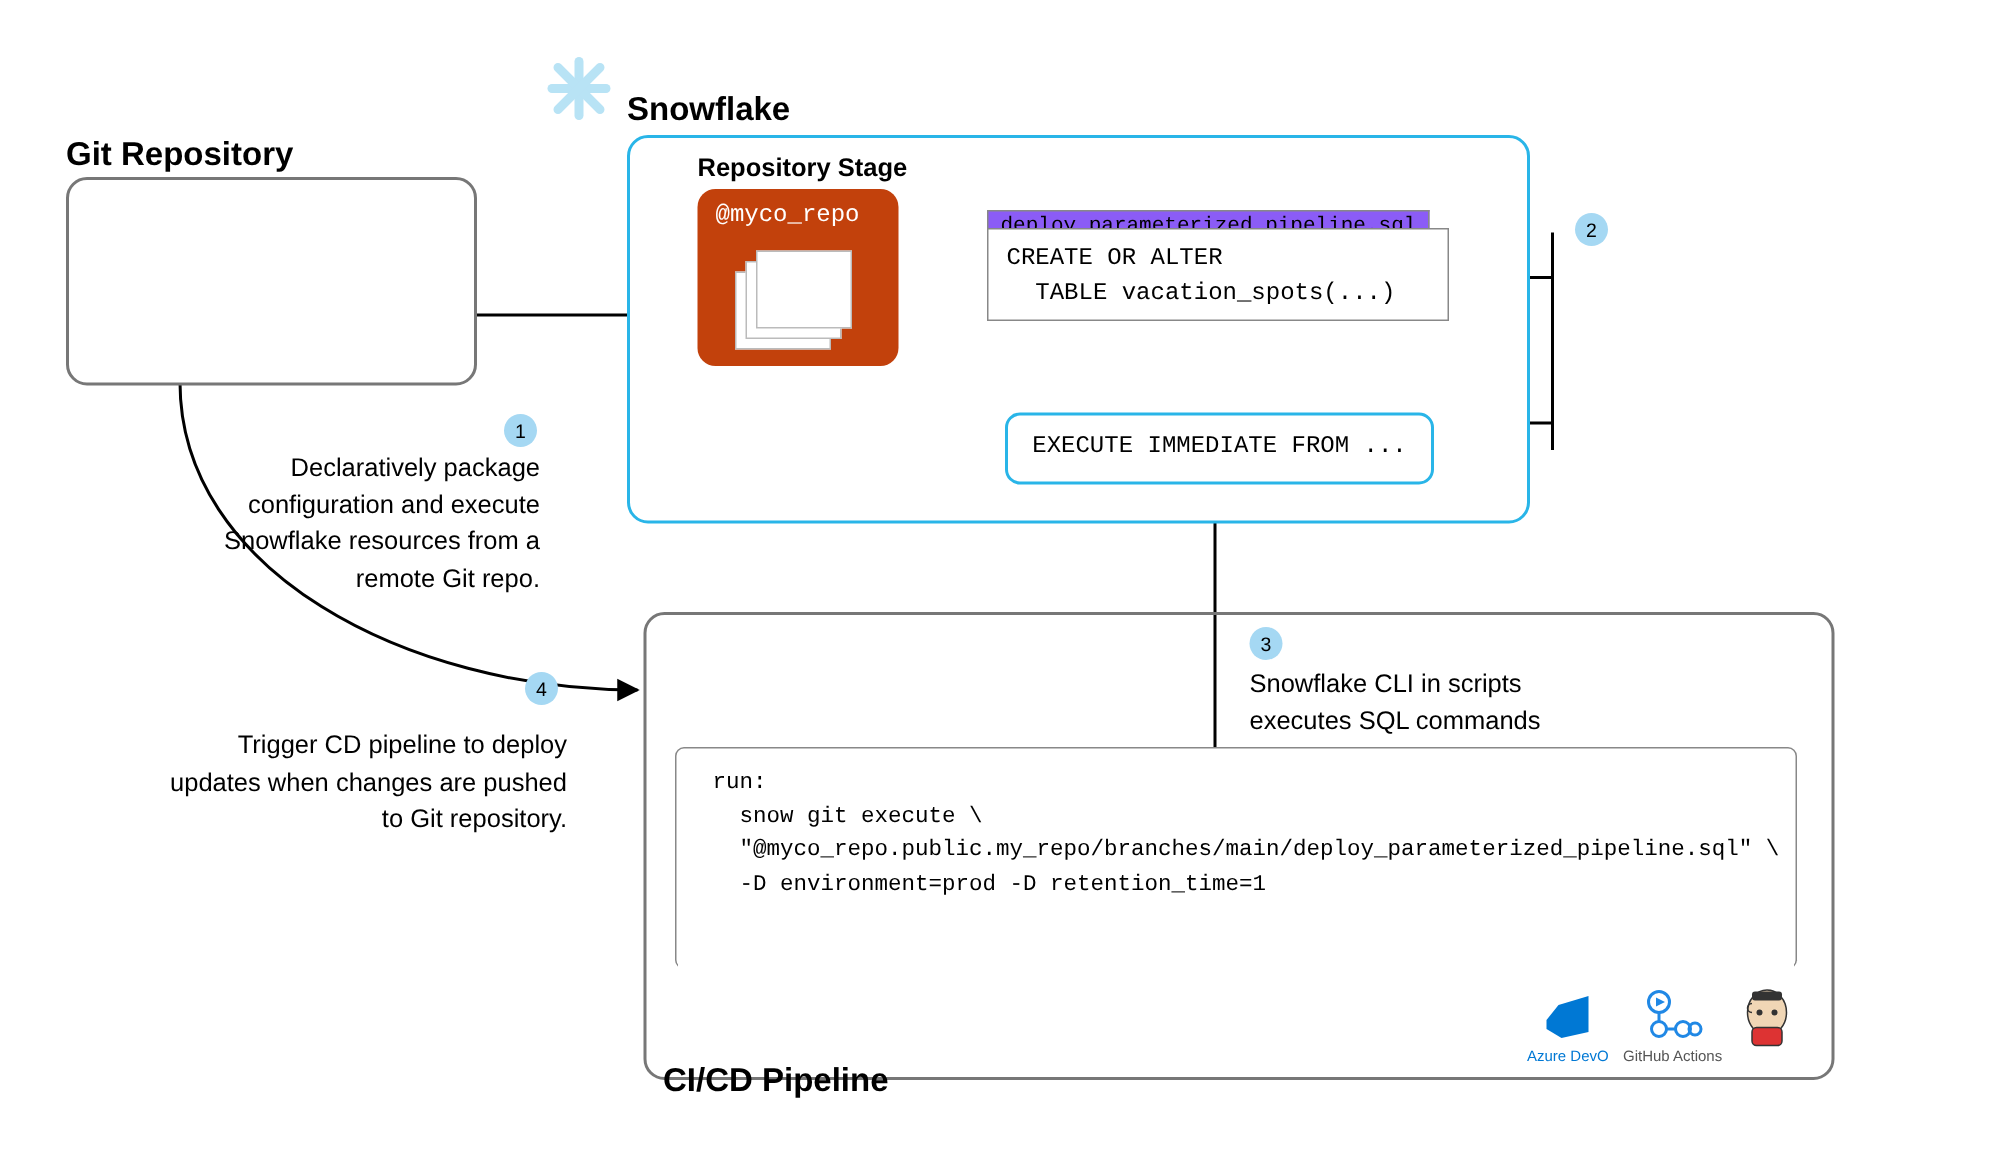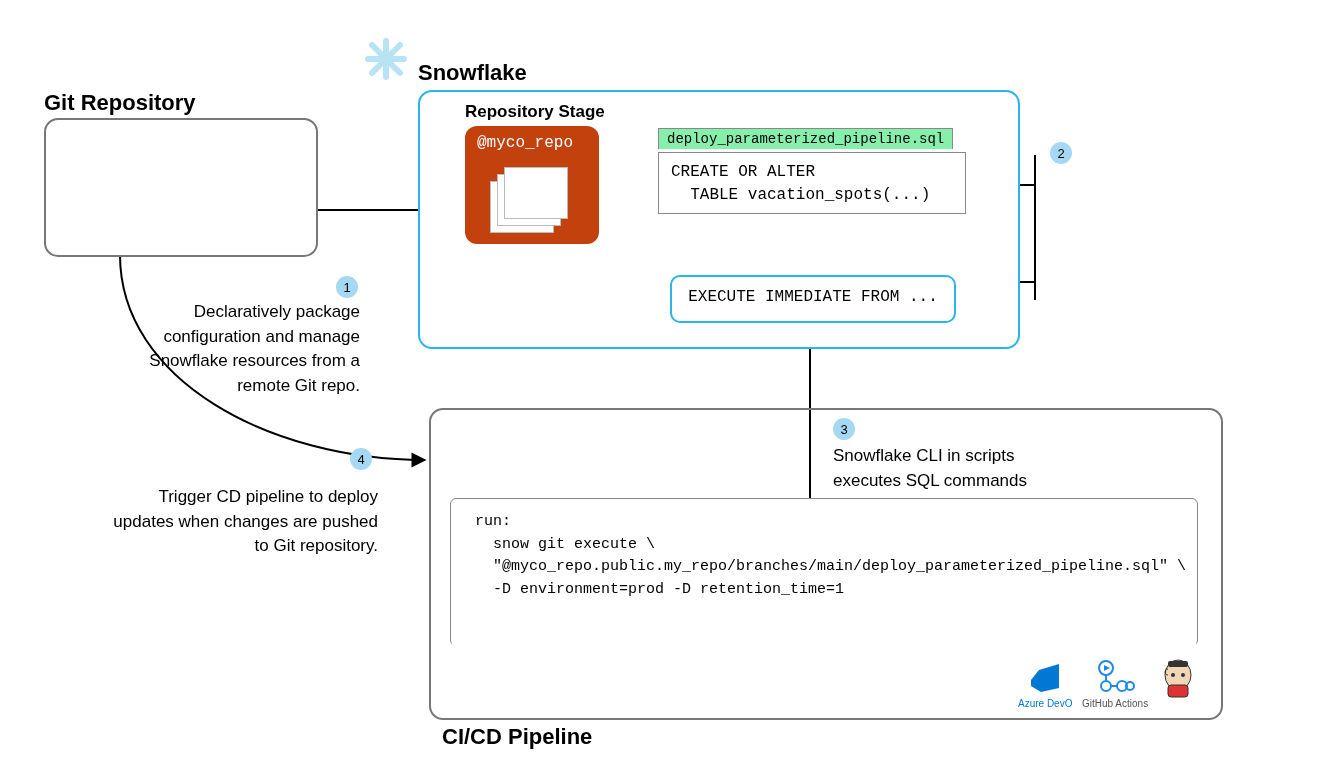--- a/index.html
+++ b/index.html
@@ -6,21 +6,21 @@
   .stage { position: relative; width: 1327px; height: 770px; font-family: -apple-system, BlinkMacSystemFont, "Segoe UI", Helvetica, Arial, sans-serif; color: #000; }
   .mono { font-family: "SFMono-Regular", Consolas, "Liberation Mono", Menlo, monospace; }
   .title { font-weight: 700; font-size: 22px; }
   .subtitle { font-weight: 700; font-size: 17px; }
   .anno { font-size: 17px; line-height: 1.45; }
   .badge { position: absolute; width: 22px; height: 22px; border-radius: 50%; background: #a5d8f3; color: #000; font-size: 13px; display: flex; align-items: center; justify-content: center; }
   .box-round { position: absolute; border: 2px solid #777; border-radius: 14px; }
   .sf-box { position: absolute; border: 2px solid #29b5e8; border-radius: 14px; background: #fff; }
   .repo-stage { position: absolute; background: #c2410c; border-radius: 12px; }
   .file-box { position: absolute; border: 1.5px solid #888; background: #fff; }
-  .file-tab { position: absolute; border: 1.5px solid #888; border-bottom: none; background: #86efac; font-size: 14px; padding: 2px 8px; }
+  .file-tab { position: absolute; border: 1.5px solid #888; border-bottom: none; background: #8b5cf6; font-size: 14px; padding: 2px 8px; margin-top: 12px; }
   .exec-box { position: absolute; border: 2px solid #29b5e8; border-radius: 10px; background: #fff; text-align: center; }
   .cicd-box { position: absolute; border: 2px solid #777; border-radius: 14px; }
   .script-box { position: absolute; border: 1.5px solid #888; background: #fff; border-radius: 6px; font-size: 15px; line-height: 1.5; padding: 12px 24px; white-space: pre; }
   svg.overlay { position: absolute; left: 0; top: 0; pointer-events: none; }
   .stack-card { position: absolute; width: 62px; height: 50px; background: #fff; border: 1.5px solid #bbb; }
 </style>
 </head>
 <body>
 
 <div class="stage">
@@ -92,32 +92,32 @@
     <div class="stack-card" style="left:39px; top:41px;"></div>
   </div>
 
   <div class="file-tab mono" style="left:658px; top:128px;">deploy_parameterized_pipeline.sql</div>
   <div class="file-box mono" style="left:658px; top:152px; width:308px; height:62px; padding:8px 12px; box-sizing:border-box; font-size:16px; line-height:1.45; white-space:pre;">CREATE OR ALTER
   TABLE vacation_spots(...)</div>
 
   <div class="exec-box mono" style="left:670px; top:275px; width:282px; height:44px; line-height:40px; font-size:16px;">EXECUTE IMMEDIATE FROM ...</div>
 
   <div class="badge" style="left:336px; top:276px;">1</div>
-  <div class="anno" style="position:absolute; left:125px; top:300px; width:235px; text-align:right;">Declaratively package configuration and manage Snowflake resources from a remote Git repo.</div>
+  <div class="anno" style="position:absolute; left:125px; top:300px; width:235px; text-align:right;">Declaratively package configuration and execute Snowflake resources from a remote Git repo.</div>
 
   <div class="badge" style="left:1050px; top:142px;">2</div>
 
   <div class="badge" style="left:833px; top:418px;">3</div>
   <div class="anno" style="position:absolute; left:833px; top:444px; width:240px;">Snowflake CLI in scripts executes SQL commands</div>
 
   <div class="badge" style="left:350px; top:448px;">4</div>
   <div class="anno" style="position:absolute; left:108px; top:485px; width:270px; text-align:right;">Trigger CD pipeline to deploy updates when changes are pushed to Git repository.</div>
 
   <div class="cicd-box" style="left:429px; top:408px; width:790px; height:308px;"></div>
-  <div class="title" style="position:absolute; left:442px; top:724px;">CI/CD Pipeline</div>
+  <div class="title" style="position:absolute; left:442px; top:707px;">CI/CD Pipeline</div>
 
   <div class="script-box mono" style="left:450px; top:498px; width:748px; height:148px; box-sizing:border-box;">run:
   snow git execute \
   "@myco_repo.public.my_repo/branches/main/deploy_parameterized_pipeline.sql" \
   -D environment=prod -D retention_time=1</div>
 
   <div style="position:absolute; left:452px; top:630px; width:744px; height:18px; background:#fff;"></div>
 
   <div style="position:absolute; left:1018px; top:660px; text-align:center;">
     <svg width="40" height="34">

